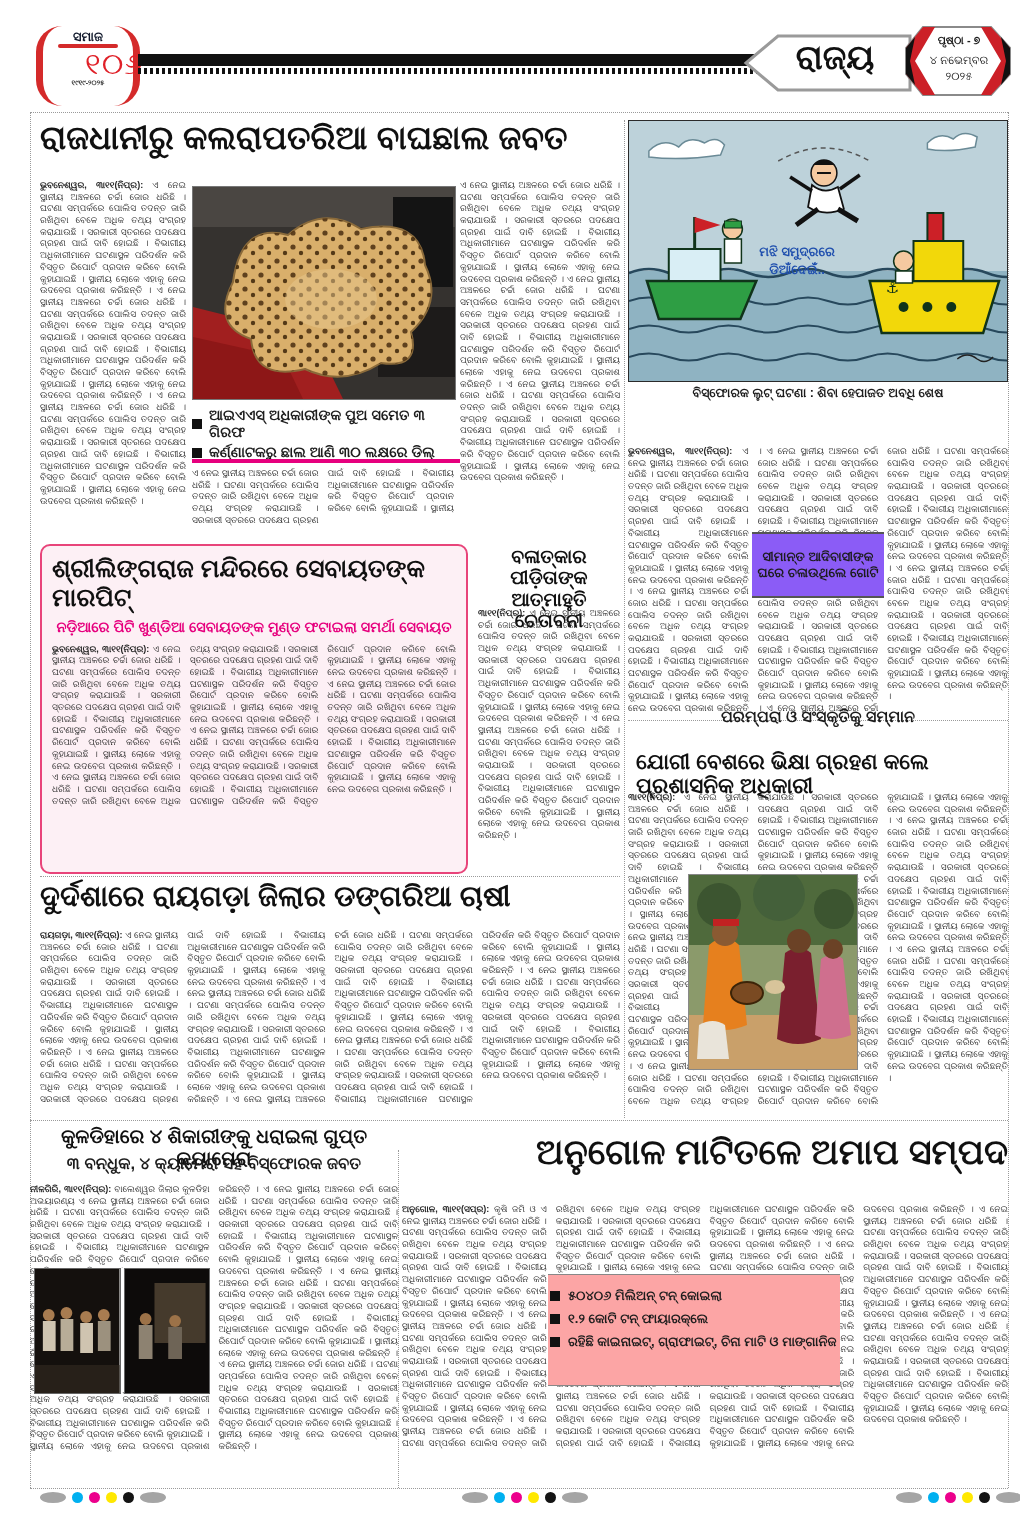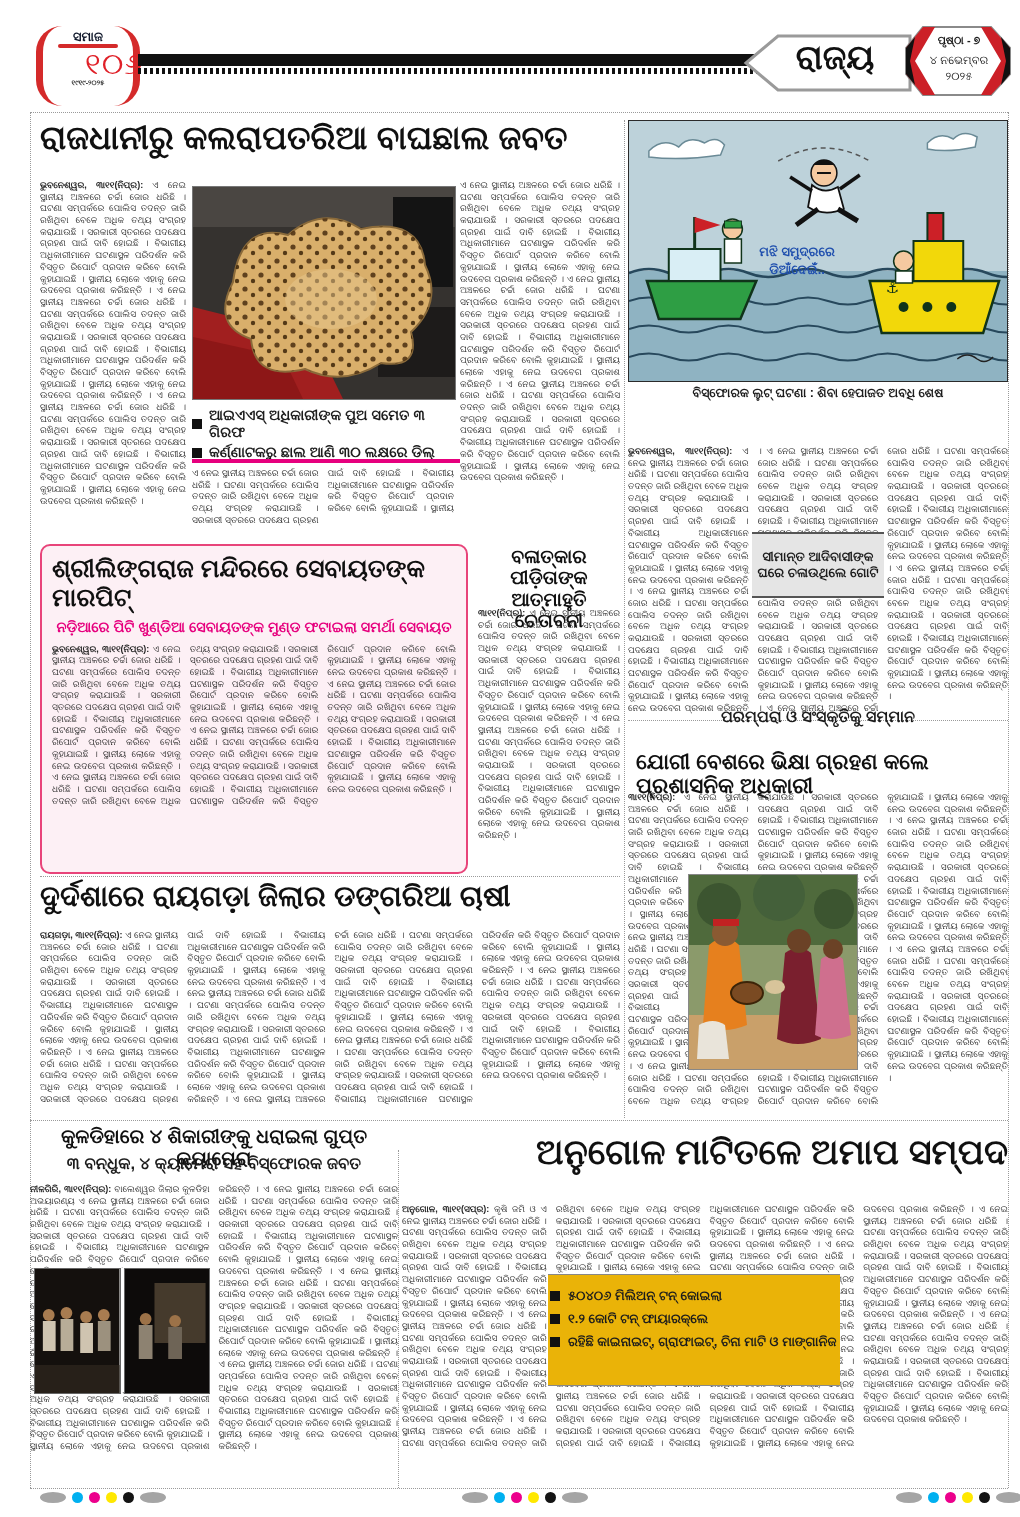--- a/index.html
+++ b/index.html
@@ -41,21 +41,21 @@
   .sq{width:10px;height:10px;background:#111;flex:0 0 auto;}
   .a1-bullet-txt{font-size:14.5px;font-weight:bold;}
   .a1-rule{left:192px;top:459px;width:268px;height:4px;background:#e6007e;}
   .a1-mid{left:192px;top:468px;width:262px;height:66px;}
   .a1-c3{left:460px;top:180px;width:160px;height:354px;}
   
   .cart{left:628px;top:120px;width:380px;height:262px;border:1.5px solid #2a2a2a;box-sizing:border-box;}
   .cart-caption{left:628px;top:386px;width:380px;text-align:center;font-size:12.5px;font-weight:bold;}
   .a2-h{left:628px;top:404px;width:380px;font-size:26px;text-align:center;}
   .a2-body{left:628px;top:446px;width:380px;height:272px;}
-  .a2-inset{left:752px;top:532px;width:132px;height:62px;background:#e5e5e5;border-top:2px solid #555;
+  .a2-inset{left:752px;top:532px;width:132px;height:62px;background:#8b5cf6;border-top:2px solid #555;
             border-bottom:2px solid #555;display:flex;align-items:center;justify-content:center;
             text-align:center;font-size:13px;font-weight:bold;line-height:1.25;}
   
   .pinkbox{left:40px;top:544px;width:428px;height:330px;background:#fdf0f5;border:2.5px solid #e8447a;
            border-radius:10px;box-sizing:border-box;padding:8px 10px;}
   .a3-h{font-size:25px;font-weight:bold;line-height:1.15;color:#101010;}
   .a3-sub{font-size:14.5px;font-weight:bold;text-align:center;color:#e6007e;margin-top:6px;line-height:1.25;}
   .a3-body{margin-top:8px;height:188px;}
   
   .a4-h{left:478px;top:546px;width:142px;font-size:19px;text-align:center;}
@@ -72,21 +72,21 @@
           align-items:center;justify-content:center;font-size:16px;font-weight:bold;}
   
   .a7-h{left:30px;top:1126px;width:368px;font-size:19.5px;text-align:center;}
   .a7-sub{left:30px;top:1154px;width:368px;font-size:16.5px;font-weight:bold;text-align:center;}
   .a7-body{left:30px;top:1184px;width:368px;height:302px;}
   .a7-photos{left:34px;top:1268px;width:176px;height:124px;display:flex;gap:3px;background:#fff;}
   .nightphoto{width:86px;height:124px;border:1px solid #666;}
   
   .a8-h{left:402px;top:1132px;width:606px;font-size:35px;text-align:right;}
   .a8-body{left:402px;top:1204px;width:606px;height:282px;}
-  .a8-box{left:548px;top:1274px;width:292px;height:112px;background:#eab308;border-top:1.5px solid #888;
+  .a8-box{left:548px;top:1274px;width:292px;height:112px;background:#fca5a5;border-top:1.5px solid #888;
           border-bottom:1.5px solid #888;padding:6px 2px;box-sizing:border-box;}
   .a8-item{display:flex;align-items:center;gap:8px;margin:7px 0;}
   .a8-item-txt{font-size:13px;font-weight:bold;}
   
   .marks{display:flex;gap:6px;align-items:center;}
   .oval{width:26px;height:11px;border-radius:50%;background:#a5a5a5;}
   .dot{width:11px;height:11px;border-radius:50%;}
   .c-cyan{background:#00b0f0;} .c-mag{background:#ec008c;} .c-yel{background:#ffe800;} .c-blk{background:#141414;}
 </style>
 </head>

